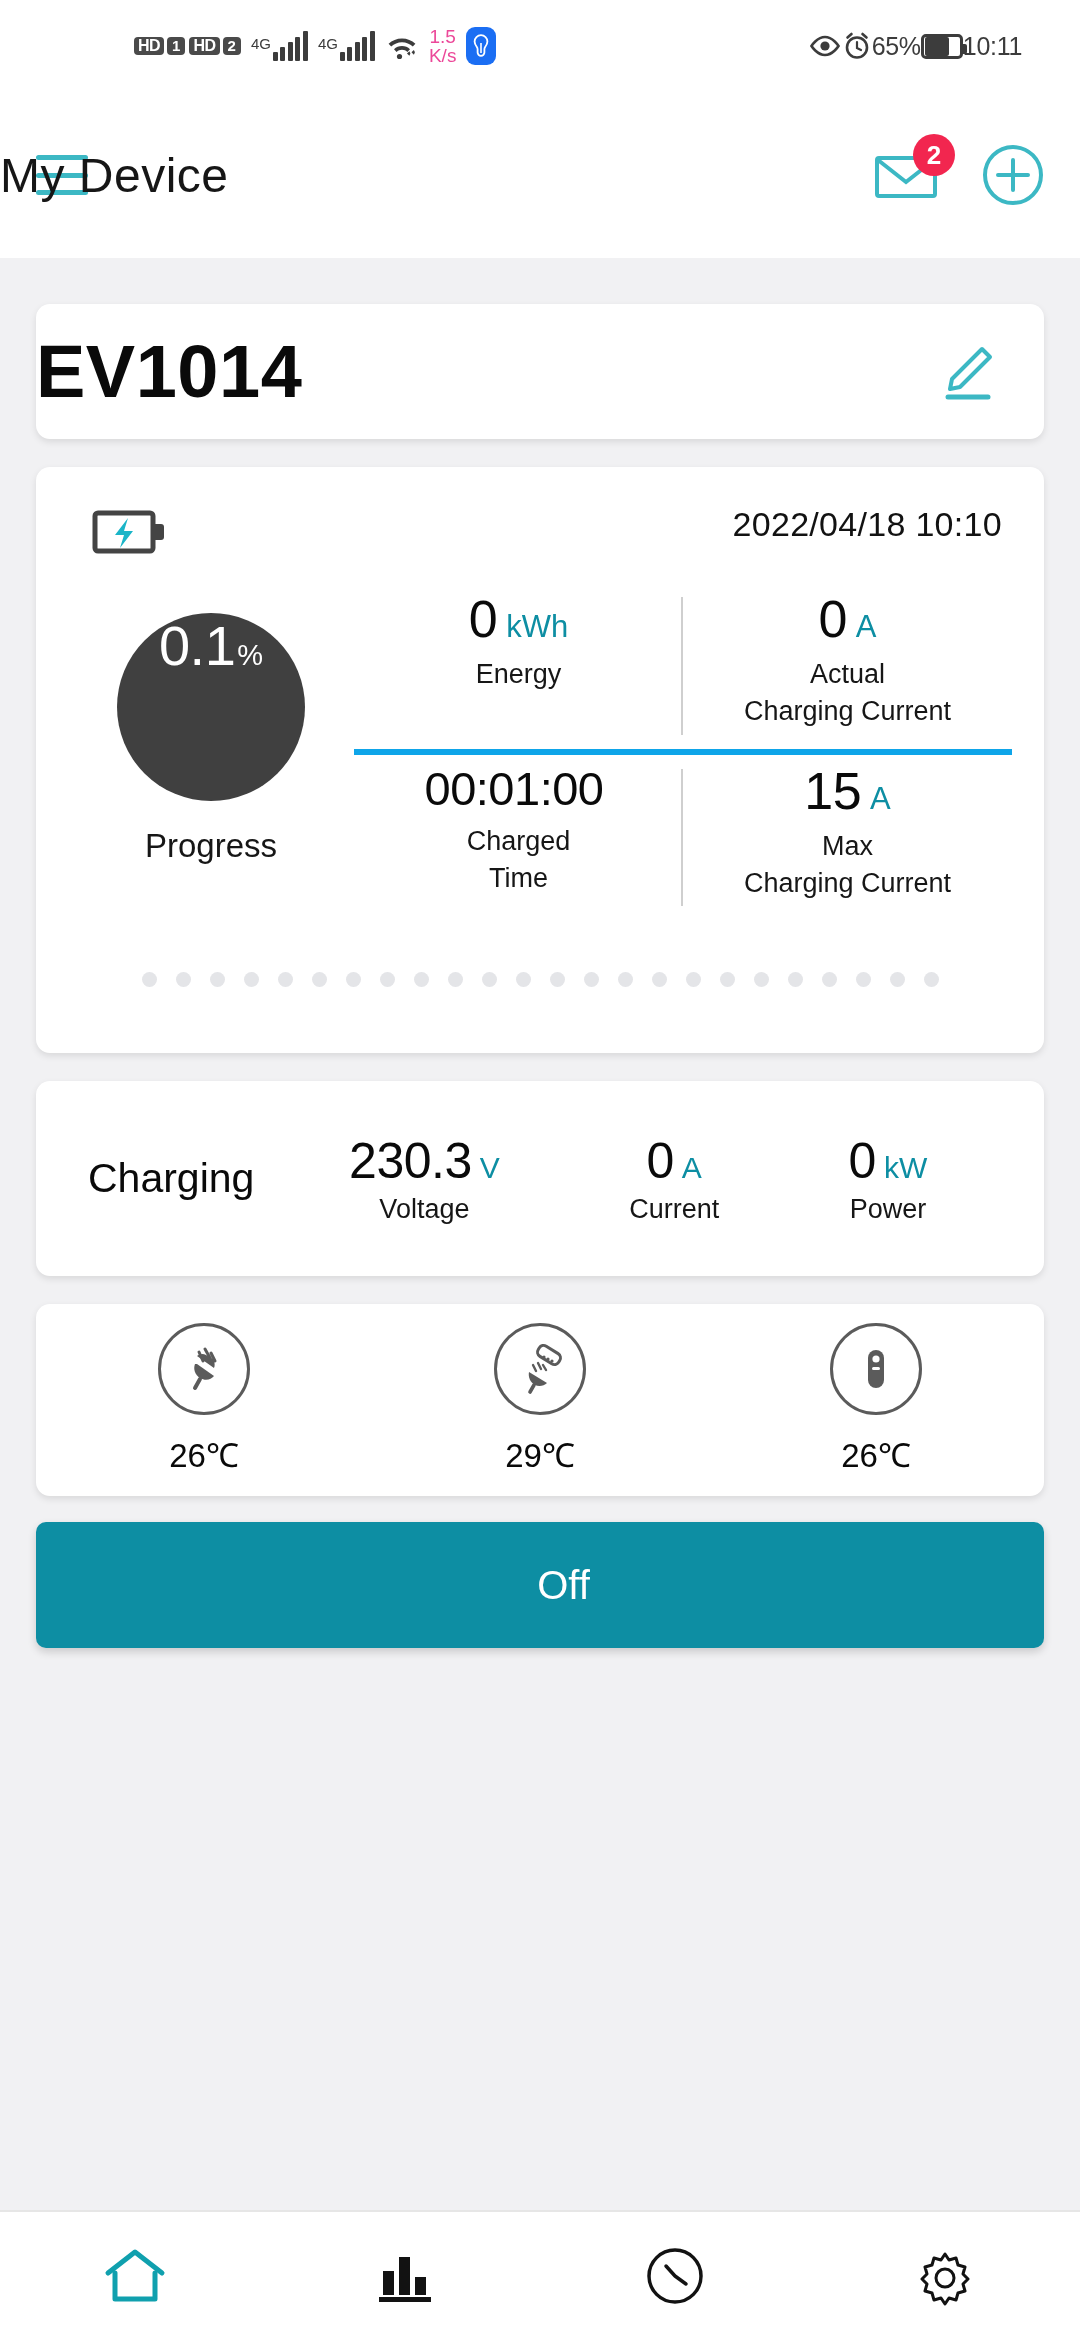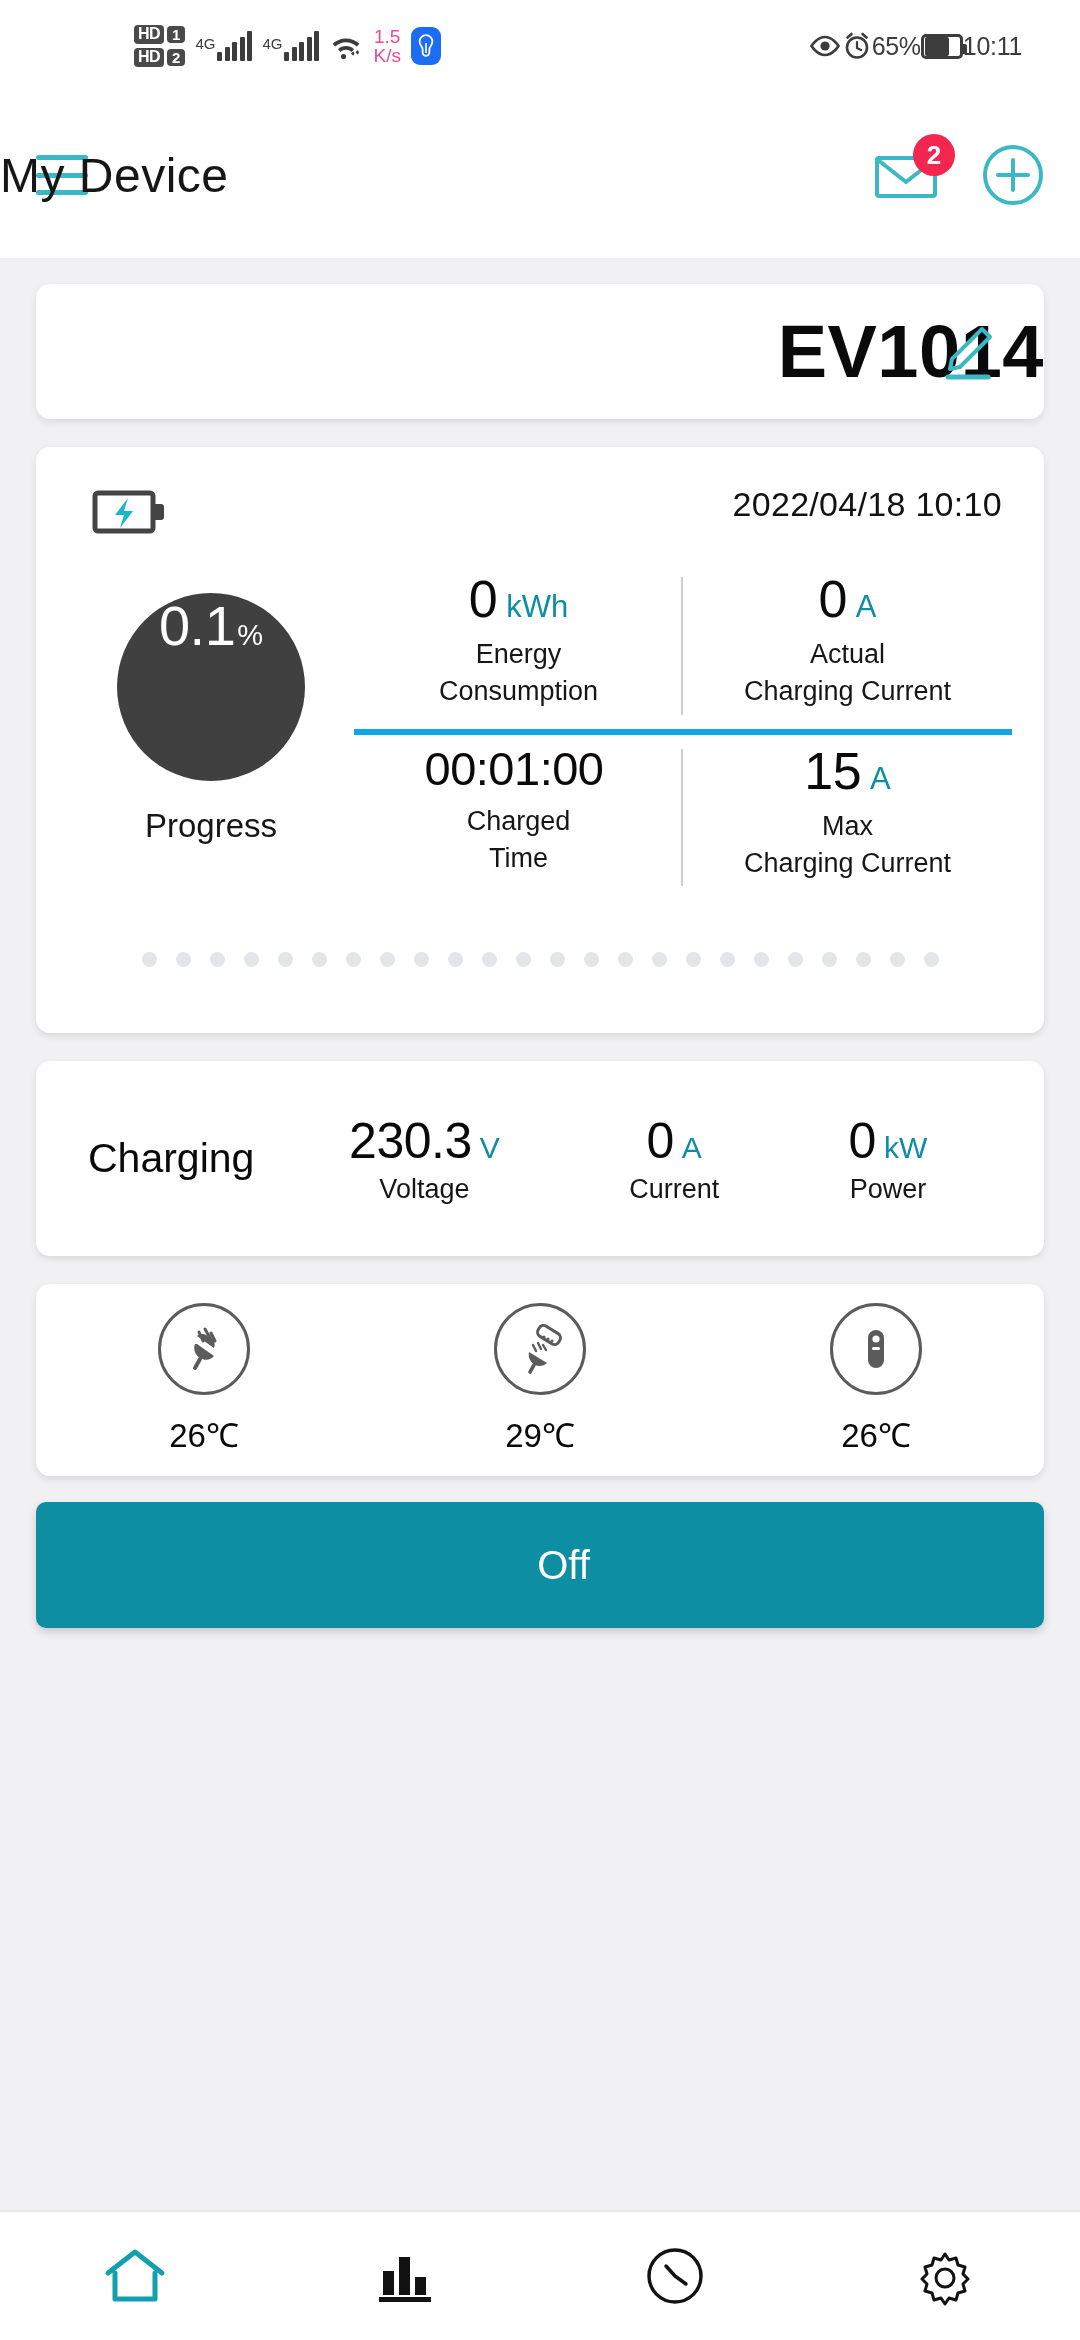--- a/index.html
+++ b/index.html
@@ -13,21 +13,21 @@
   .phone { position:relative; width:1080px; height:2340px; background:#f1f1f3; }
 
   
   .statusbar {
     height:92px; background:#ffffff;
     display:flex; align-items:center;
     padding:0 34px; position:relative;
   }
   .sb-left { display:flex; align-items:center; gap:10px; margin-left:100px; }
   .sb-right { display:flex; align-items:center; gap:0; margin-left:auto; margin-right:24px; }
-  .hd-stack { display:flex; flex-direction:column; gap:4px; }
+  .hd-stack { display:flex; flex-direction:row; gap:4px; }
   .hd-row { display:flex; align-items:center; gap:3px; }
   .hd-badge {
     background:#4a4a4a; color:#fff; font-size:16px; font-weight:bold;
     border-radius:4px; padding:1px 4px; line-height:1.05; letter-spacing:-0.5px;
   }
   .hd-num {
     background:#4a4a4a; color:#fff; font-size:15px; font-weight:bold;
     border-radius:4px; padding:1px 5px; line-height:1.05;
   }
   .sig-group { display:flex; align-items:flex-end; gap:2px; }
@@ -73,22 +73,22 @@
 
   
   .content { padding:0 36px; }
 
   .card {
     background:#ffffff; border-radius:14px;
     box-shadow:0 3px 7px rgba(0,0,0,0.10);
   }
 
   .card-name {
-    margin-top:26px; height:135px;
-    display:flex; align-items:center; justify-content:flex-end; position:relative;
+    margin-top:46px; height:135px;
+    display:flex; align-items:center; justify-content:flex-start; position:relative;
   }
   .dev-name { font-size:74px; font-weight:bold; color:#0a0a0a; letter-spacing:0.5px; }
   .pencil { position:absolute; right:46px; top:50%; transform:translateY(-50%); cursor:pointer; }
 
   .card-stats { margin-top:28px; padding:34px 32px 0 32px; }
   .stats-top { display:flex; align-items:flex-start; justify-content:space-between; }
   .batt-charge-icon { margin-left:24px; margin-top:6px; }
   .stat-date { font-size:34px; color:#121212; margin-right:10px; margin-top:4px; letter-spacing:0.3px; }
 
   .stats-body { display:flex; align-items:flex-start; margin-top:26px; }
@@ -282,21 +282,20 @@
           <div class="progress-label">Progress</div>
         </div>
 
         <div class="metrics">
           <div class="metric bl rl">
             <div class="m-value">
               <span class="m-num">0</span><span class="m-unit">kWh</span>
             </div>
             <div class="m-label">
               <div>Energy</div>
-              <div>Consumption</div>
             </div>
           </div>
 
           <div class="metric bl">
             <div class="m-value">
               <span class="m-num">0</span><span class="m-unit">A</span>
             </div>
             <div class="m-label">
               <div>Actual</div>
               <div>Charging Current</div>

